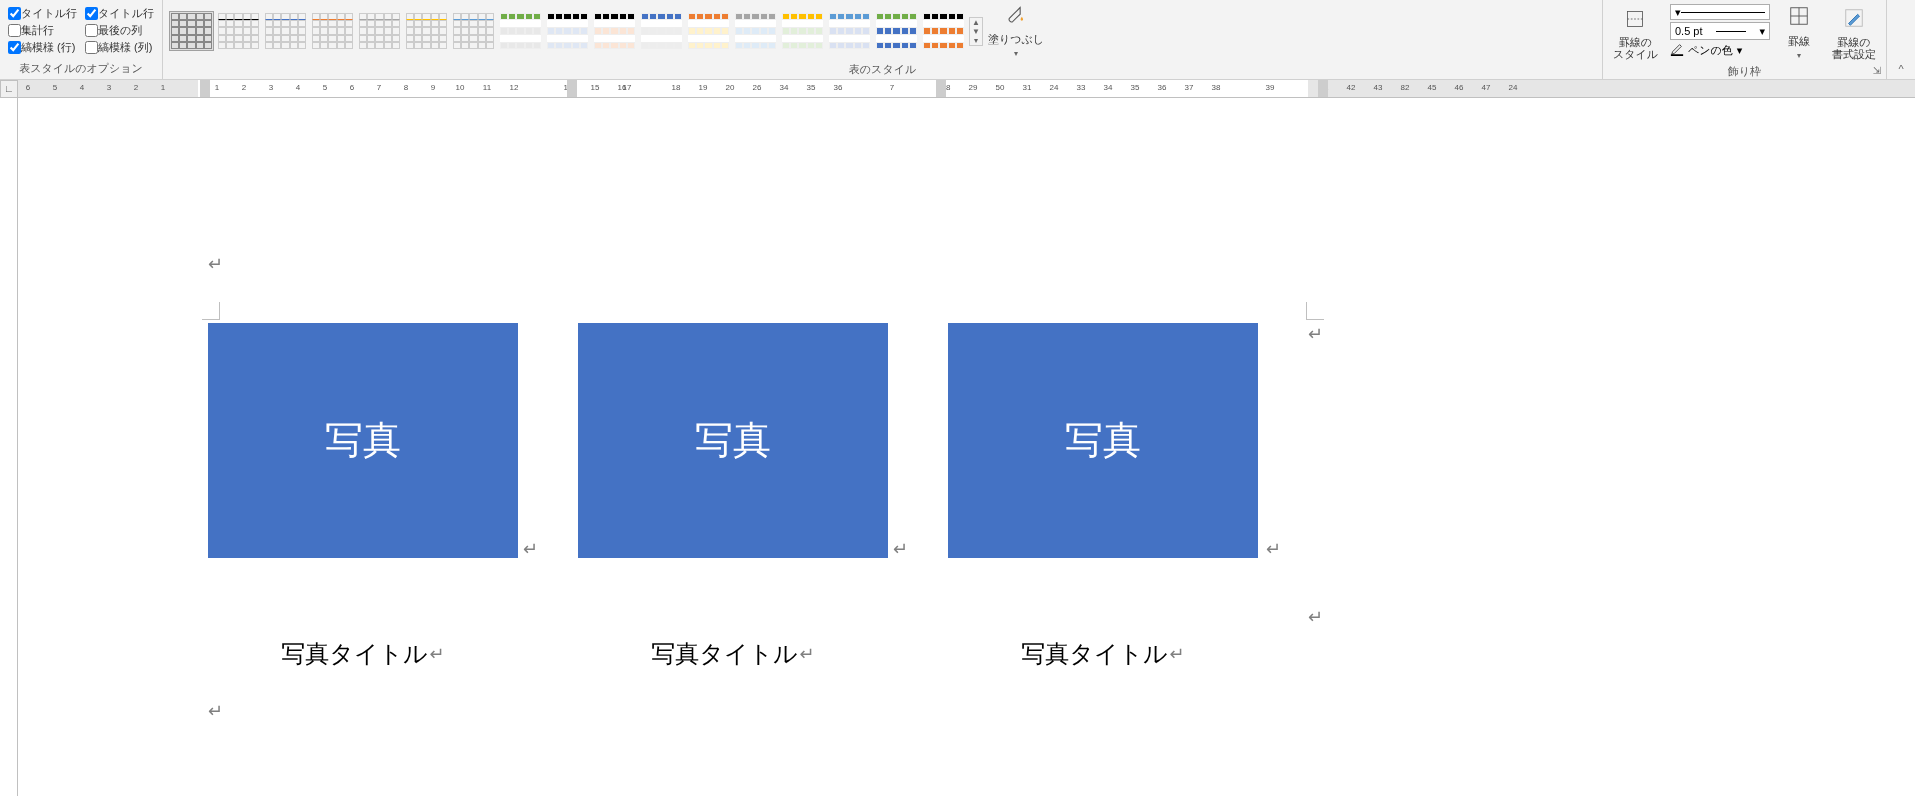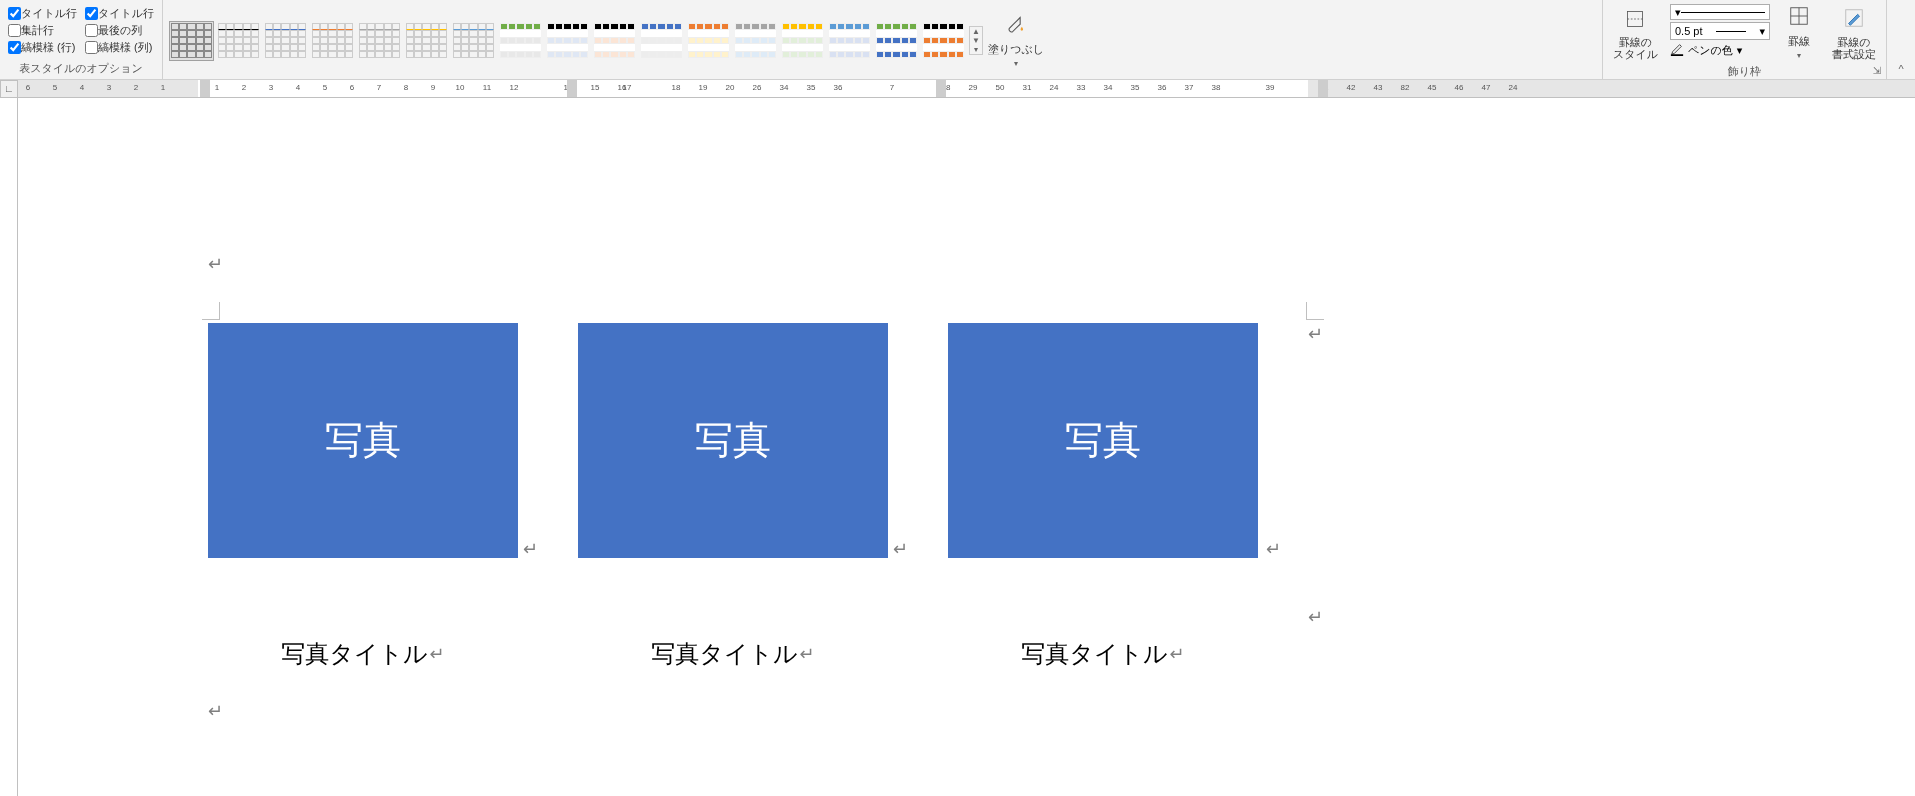--- a/index.html
+++ b/index.html
@@ -838,20 +838,21 @@
         <span class="icon">
           <svg width="22" height="20" viewBox="0 0 24 24">
               <path d="M17 3 L9 11 L4 16 A3 3 0 0 0 8 20 L14 14 L17 11 Z" fill="none" stroke="#555" stroke-width="1.3"></path>
               <path d="M19 14 C17 17 17 18 19 19 C21 18 21 17 19 14 Z" fill="#f0a030"></path>
             </svg>
         </span>
         <span>塗りつぶし</span>
         <span class="chev">▾</span>
       </div>
     </div>
+    <div class="ribbon-group-label">表のスタイル</div>
   </div>
 
   <div class="ribbon-group group-wrap" style="min-width: 250px;">
     <div class="border-controls">
       <div class="vbutton">
         <span class="icon">
           <svg width="22" height="20" viewBox="0 0 24 24">
               <rect x="3" y="3" width="18" height="18" fill="none" stroke="#555"></rect>
               <line x1="3" y1="12" x2="21" y2="12" stroke="#555" stroke-dasharray="2 2"></line>
             </svg>

